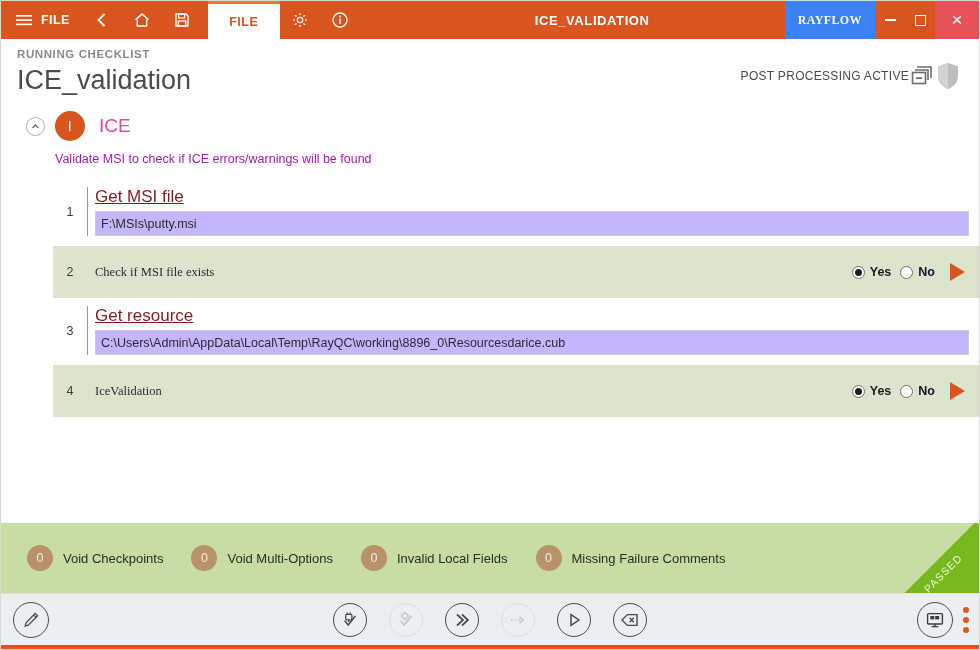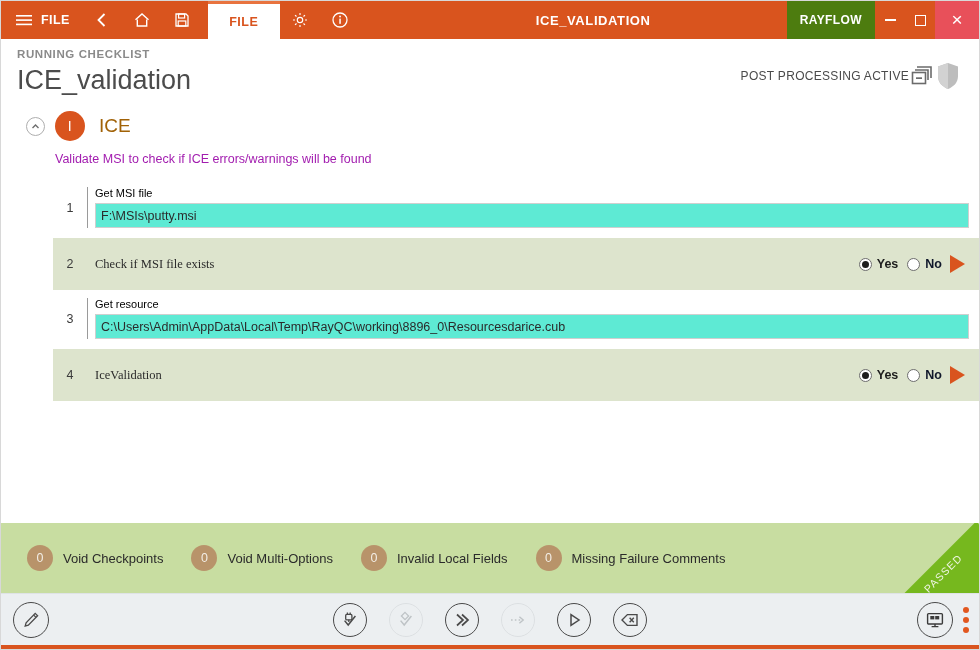--- a/index.html
+++ b/index.html
@@ -49,25 +49,26 @@
     cursor: default;
   }
   .tb-title {
     flex: 1;
     display: flex; align-items: center; justify-content: center;
     color: #ffffff; font-size: 13px; font-weight: bold;
     letter-spacing: .6px;
     padding-left: 40px;
   }
   .rayflow-badge {
-    background: #4d7c0f; color: #ffffff;
+    background: #3b82f6; color: #ffffff;
     font-size: 12px; font-weight: bold; letter-spacing: .4px;
     display: flex; align-items: center; justify-content: center;
     padding: 0 13px;
     cursor: default;
+    font-family: Liberation Serif, serif;
   }
   .win-btns { display: flex; align-items: stretch; }
   .win-btn {
     width: 30px; display: flex; align-items: center; justify-content: center;
     color: #ffffff; cursor: default;
   }
   .win-btn.close {
     width: 44px; background: #e8505a; font-size: 19px; font-weight: 300;
   }
   .min-glyph { width: 11px; height: 1.5px; background: #fff; display:block; }
@@ -112,21 +113,21 @@
     border: 1px solid #aeaeae; background: #fff;
     display: flex; align-items: center; justify-content: center;
     cursor: default;
   }
   .sect-badge {
     width: 30px; height: 30px; border-radius: 50%;
     background: #d9541e; color: #fff;
     display: flex; align-items: center; justify-content: center;
     font-size: 14px; letter-spacing: .5px;
   }
-  .sect-name { font-size: 19px; color: #a16207; margin-left: 4px; }
+  .sect-name { font-size: 19px; color: #ec4899; margin-left: 4px; }
   .sect-desc {
     font-size: 12.5px; color: #a21caf;
     padding: 11px 0 0 54px;
   }
 
   .rows { margin-top: 13px; }
   .row {
     display: flex; align-items: stretch;
     margin-left: 52px;
     min-height: 42px;
@@ -138,35 +139,35 @@
     width: 34px; flex: 0 0 34px;
     display: flex; align-items: center; justify-content: center;
     font-size: 12.5px; color: #3b3b3b;
   }
   .row-sep {
     width: 1px; background: #9a9a9a;
     flex: 0 0 1px;
   }
   .row.green .row-sep { background: #8e8e8e; }
   .row-body { flex: 1 1 auto; padding: 0 10px 0 7px; display: flex; flex-direction: column; justify-content: center; }
-  .field-label { font-size: 11px; color: #000000; margin-bottom: 4px; }
+  .field-label { font-size: 17px; color: #7f1d1d; margin-bottom: 4px; text-decoration: underline; }
   .field-input {
     width: 100%;
     height: 25px;
     border: 1px solid #cfcfcf;
-    background: #5eead4;
+    background: #c4b5fd;
     font-family: "Liberation Sans", sans-serif;
     font-size: 12.5px; color: #2b2b2b;
     padding: 0 5px;
     outline: none;
   }
   .row.plain { padding: 8px 0 10px 0; }
   .chk-label { font-size: 12.5px; color: #2b2b2b; font-family: Liberation Serif, serif; }
   .row-right {
-    display: flex; align-items: center; 
+    display: flex; align-items: center; gap: 7px;
     padding-right: 14px;
   }
   .radio-grp { display: flex; align-items: center; gap: 9px; }
   .radio-opt { display: flex; align-items: center; gap: 5px; cursor: default; }
   .radio-dot {
     width: 13px; height: 13px; border-radius: 50%;
     border: 1px solid #6e6e6e; background: #fff;
     display: flex; align-items: center; justify-content: center;
   }
   .radio-dot.on::after {

